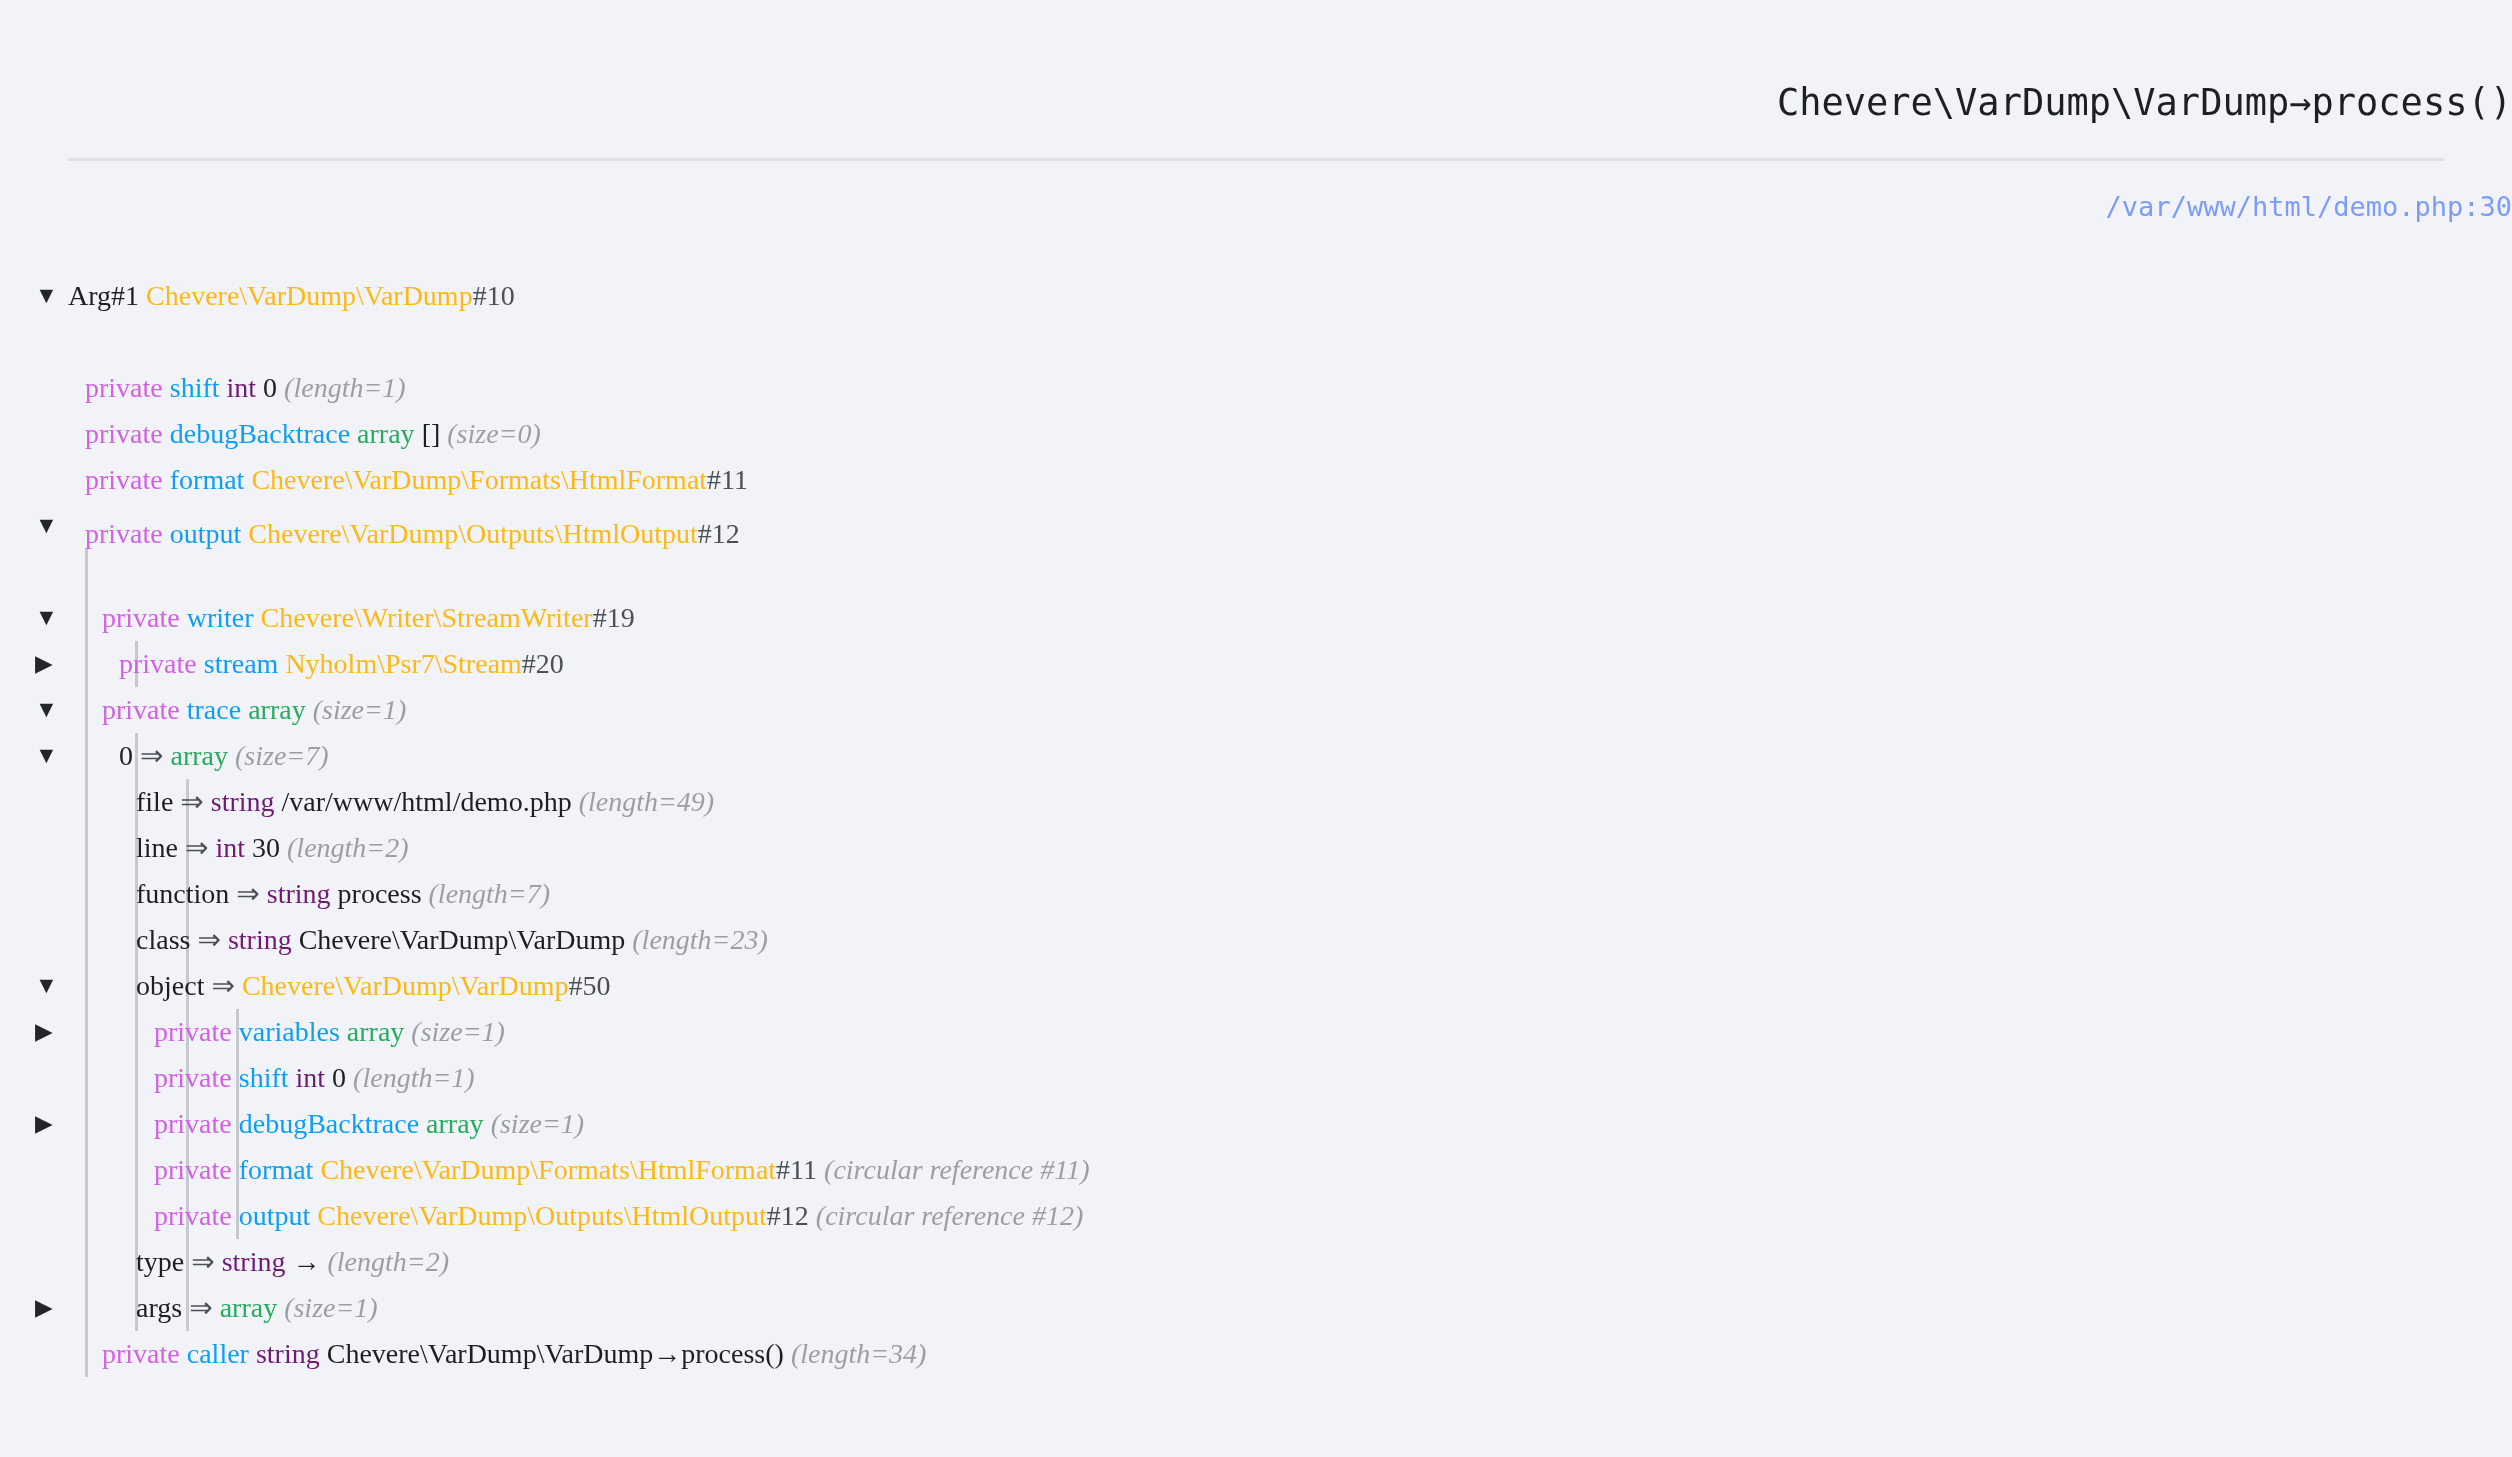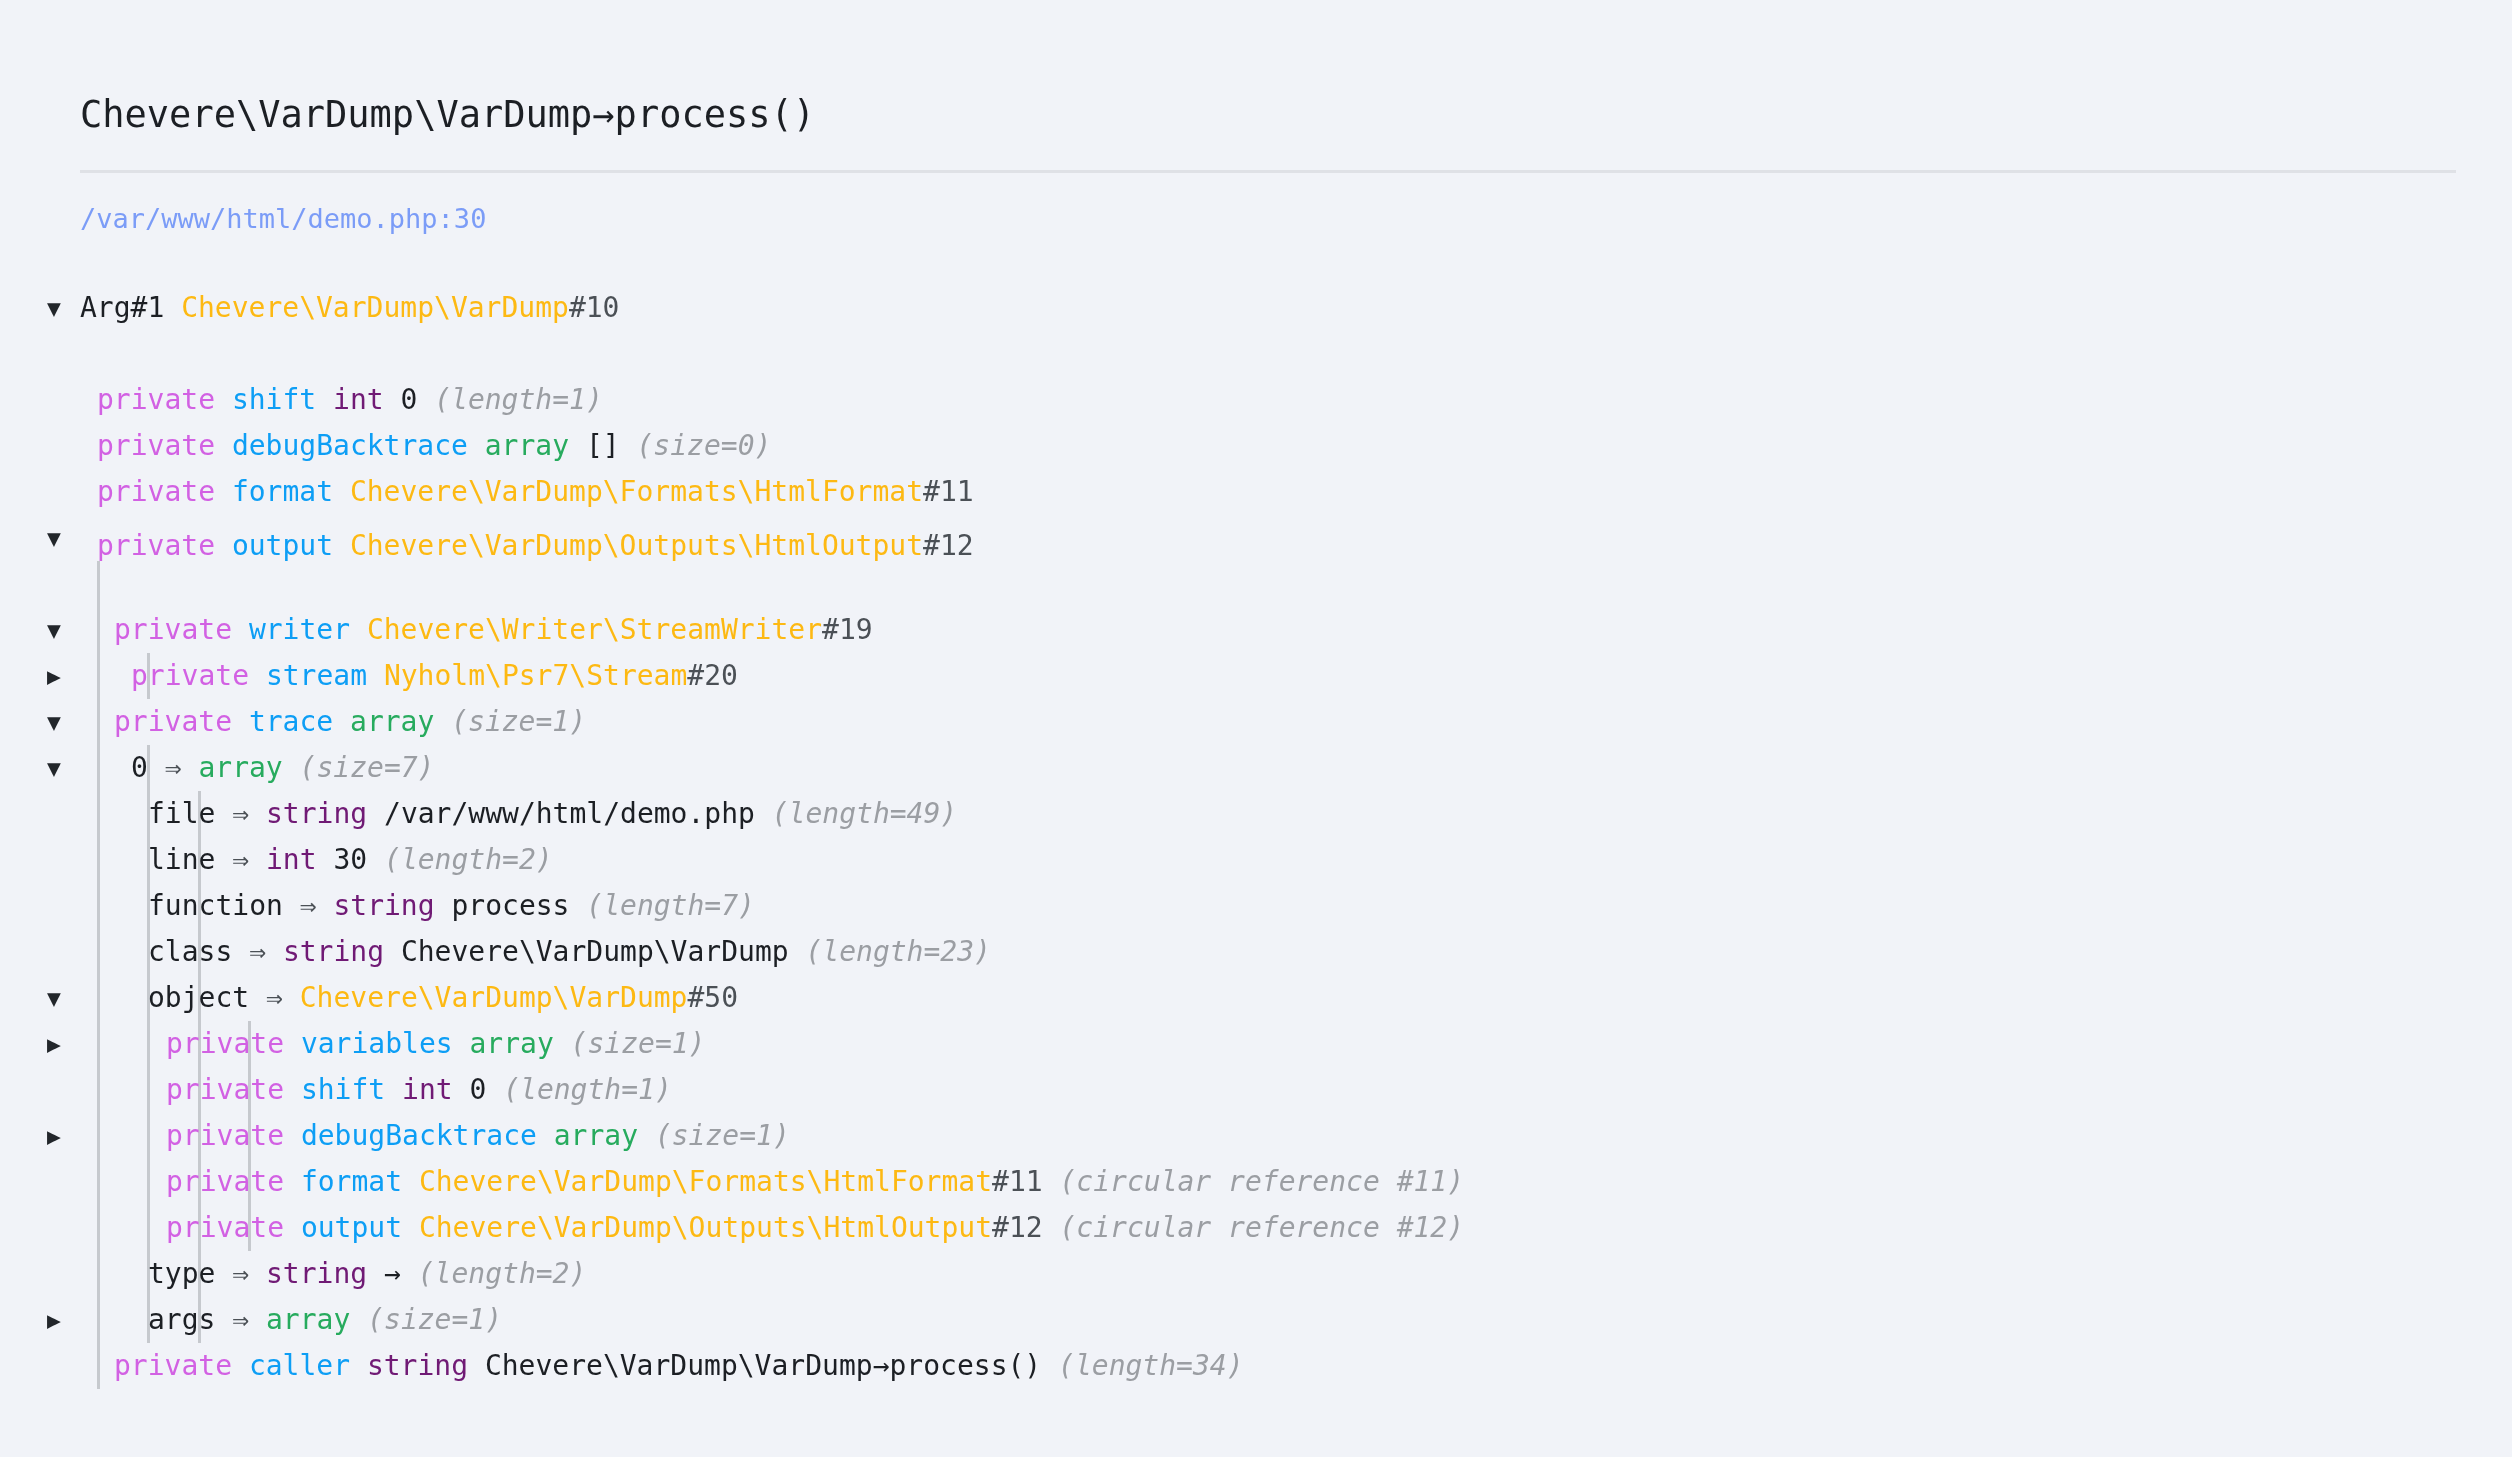--- a/index.html
+++ b/index.html
@@ -12,21 +12,22 @@
     height: 1458px;
     background: #f1f3f8;
     font-family: "DejaVu Sans Mono", "Liberation Mono", monospace;
     overflow: hidden;
   }
   .page {
     position: relative;
     width: 2512px;
     height: 1458px;
     box-sizing: border-box;
-    padding: 12px;
+    padding: 0;
+    text-align: right;
   }
   
   .header-wrap {
     padding: 84px 0 0 68px;
   }
   .dump-title {
     font-size: 37px;
     line-height: 1.0;
     color: #1c1f24;
     letter-spacing: 0px;
@@ -43,20 +44,21 @@
     font-size: 27px;
     color: #7b9cf7;
     white-space: pre;
   }
   
   .tree {
     position: relative;
     margin: 51px 0 0 0;
     font-size: 28px;
     line-height: 46px;
+    font-family: Liberation Serif, serif;
   }
   .row {
     position: relative;
     height: 46px;
     white-space: pre;
     color: #1c1f24;
   }
   
   .caret {
     position: absolute;

